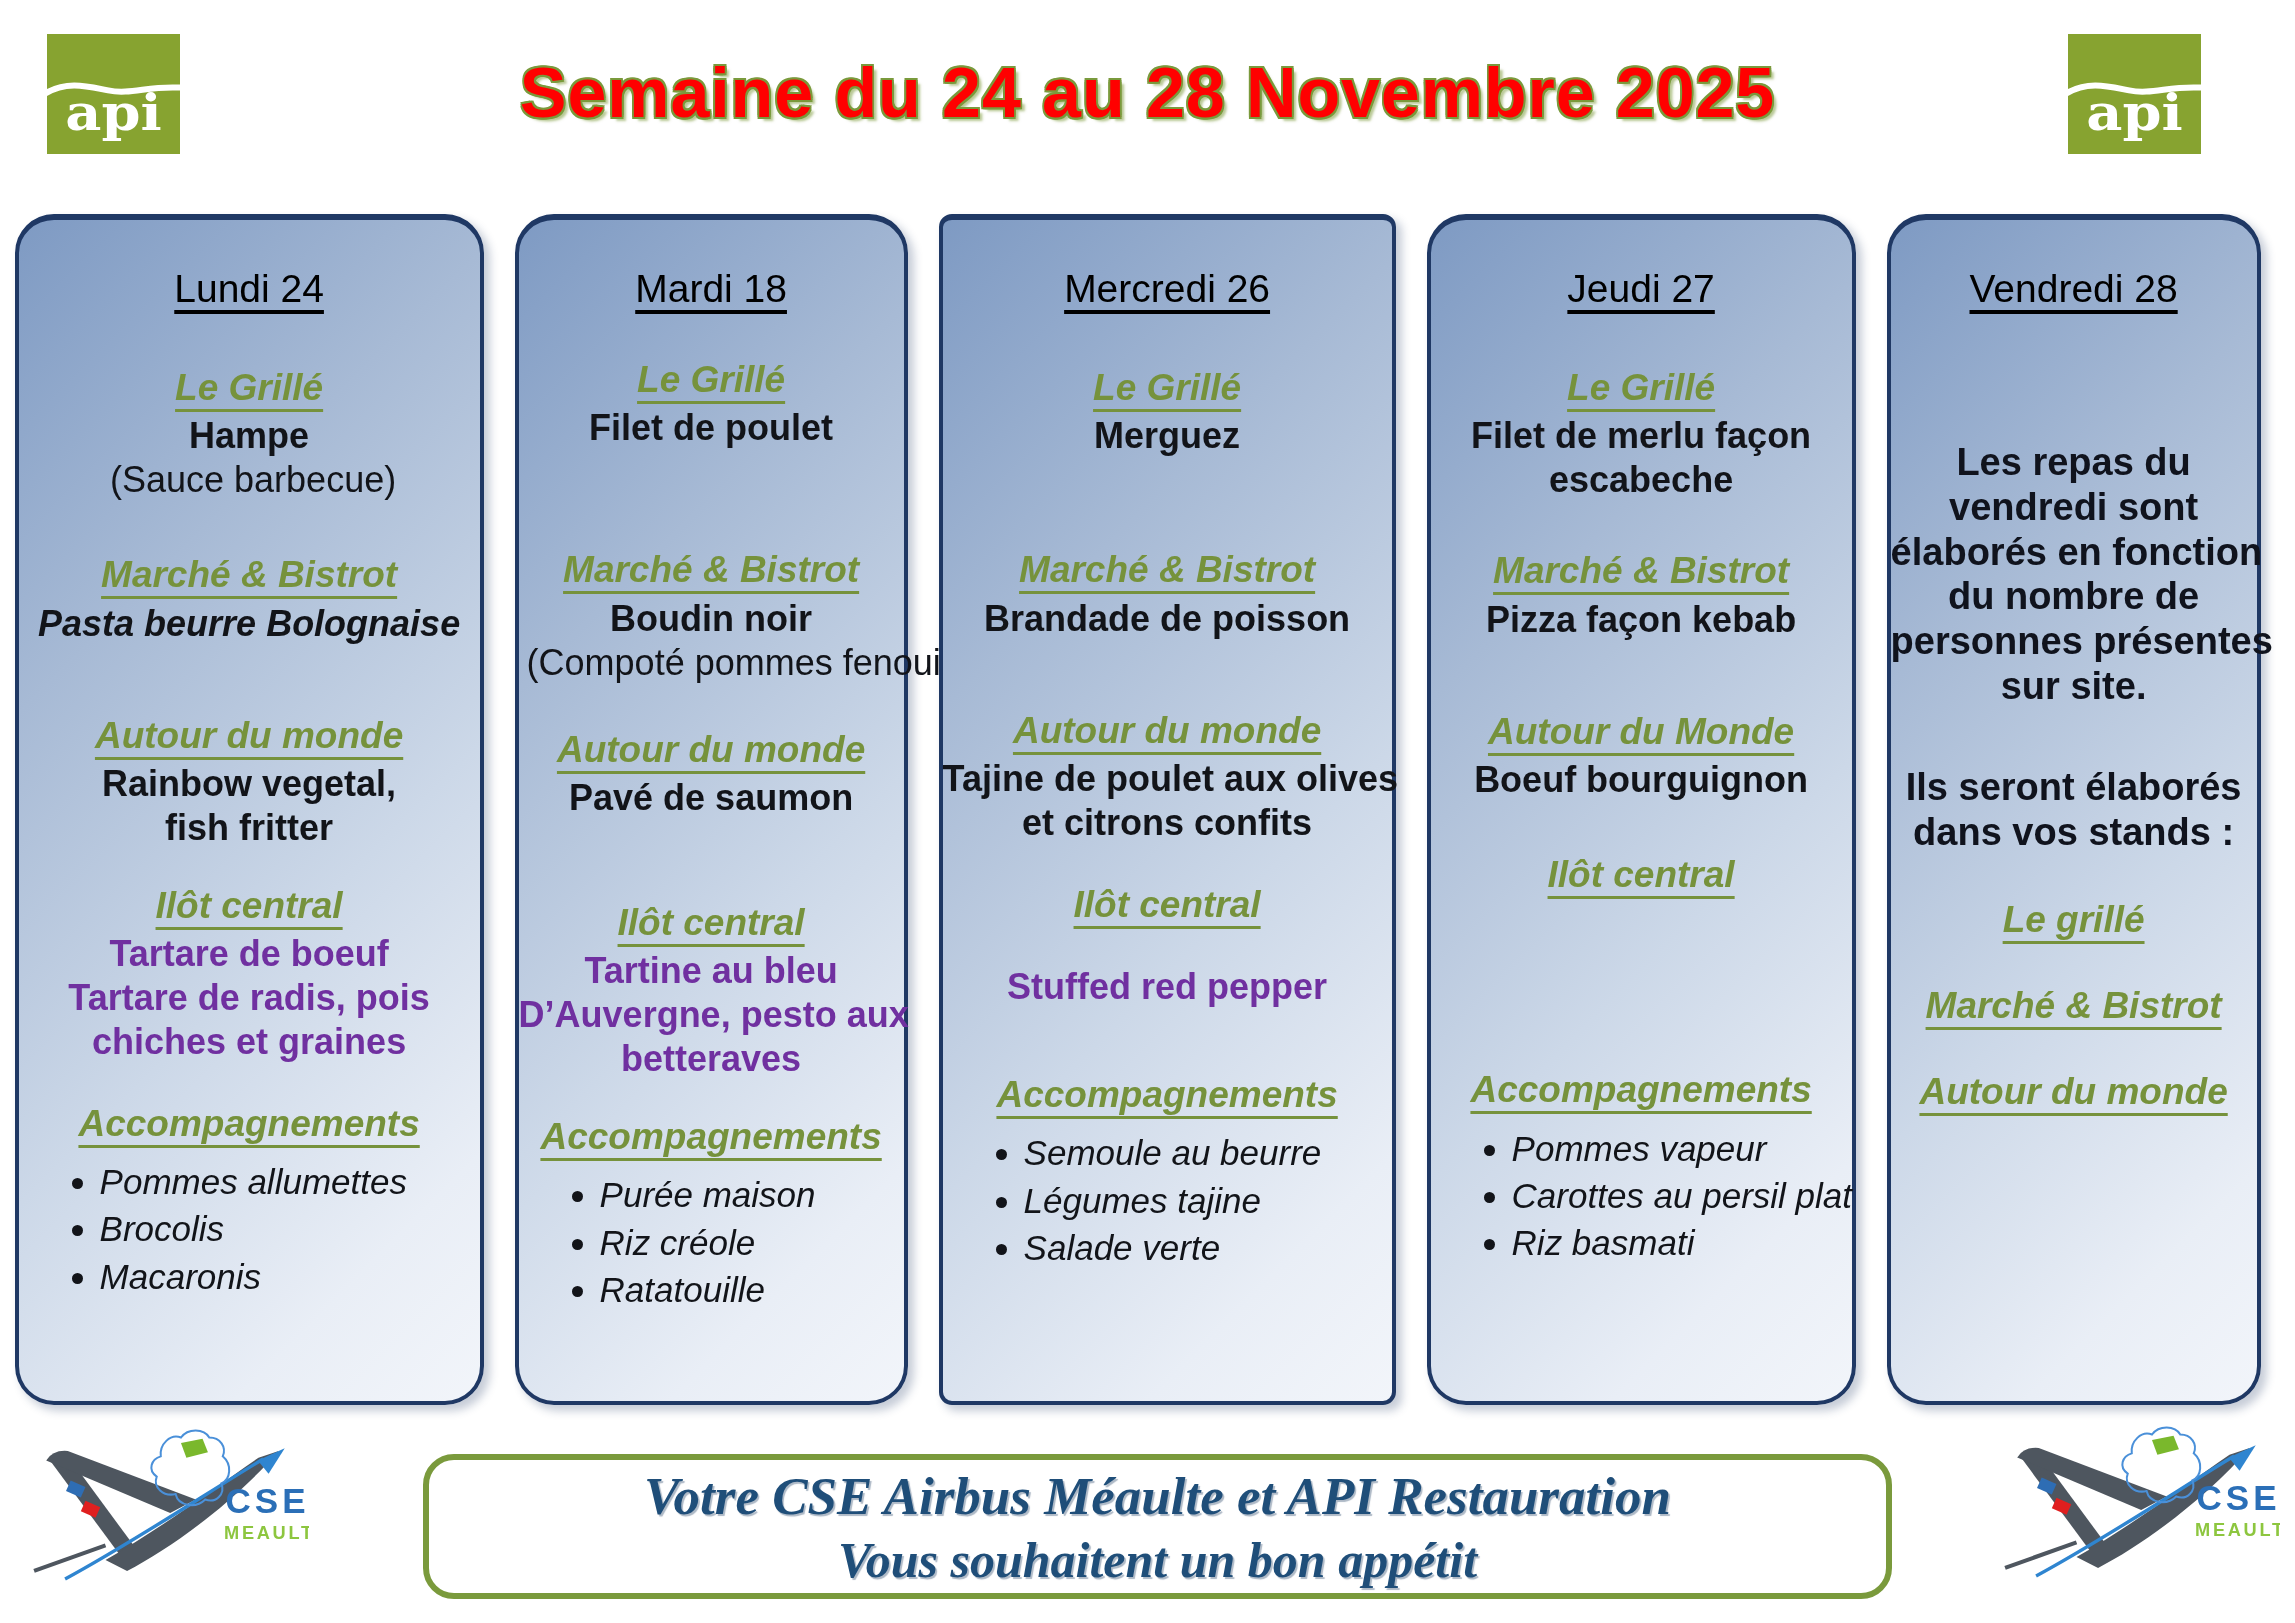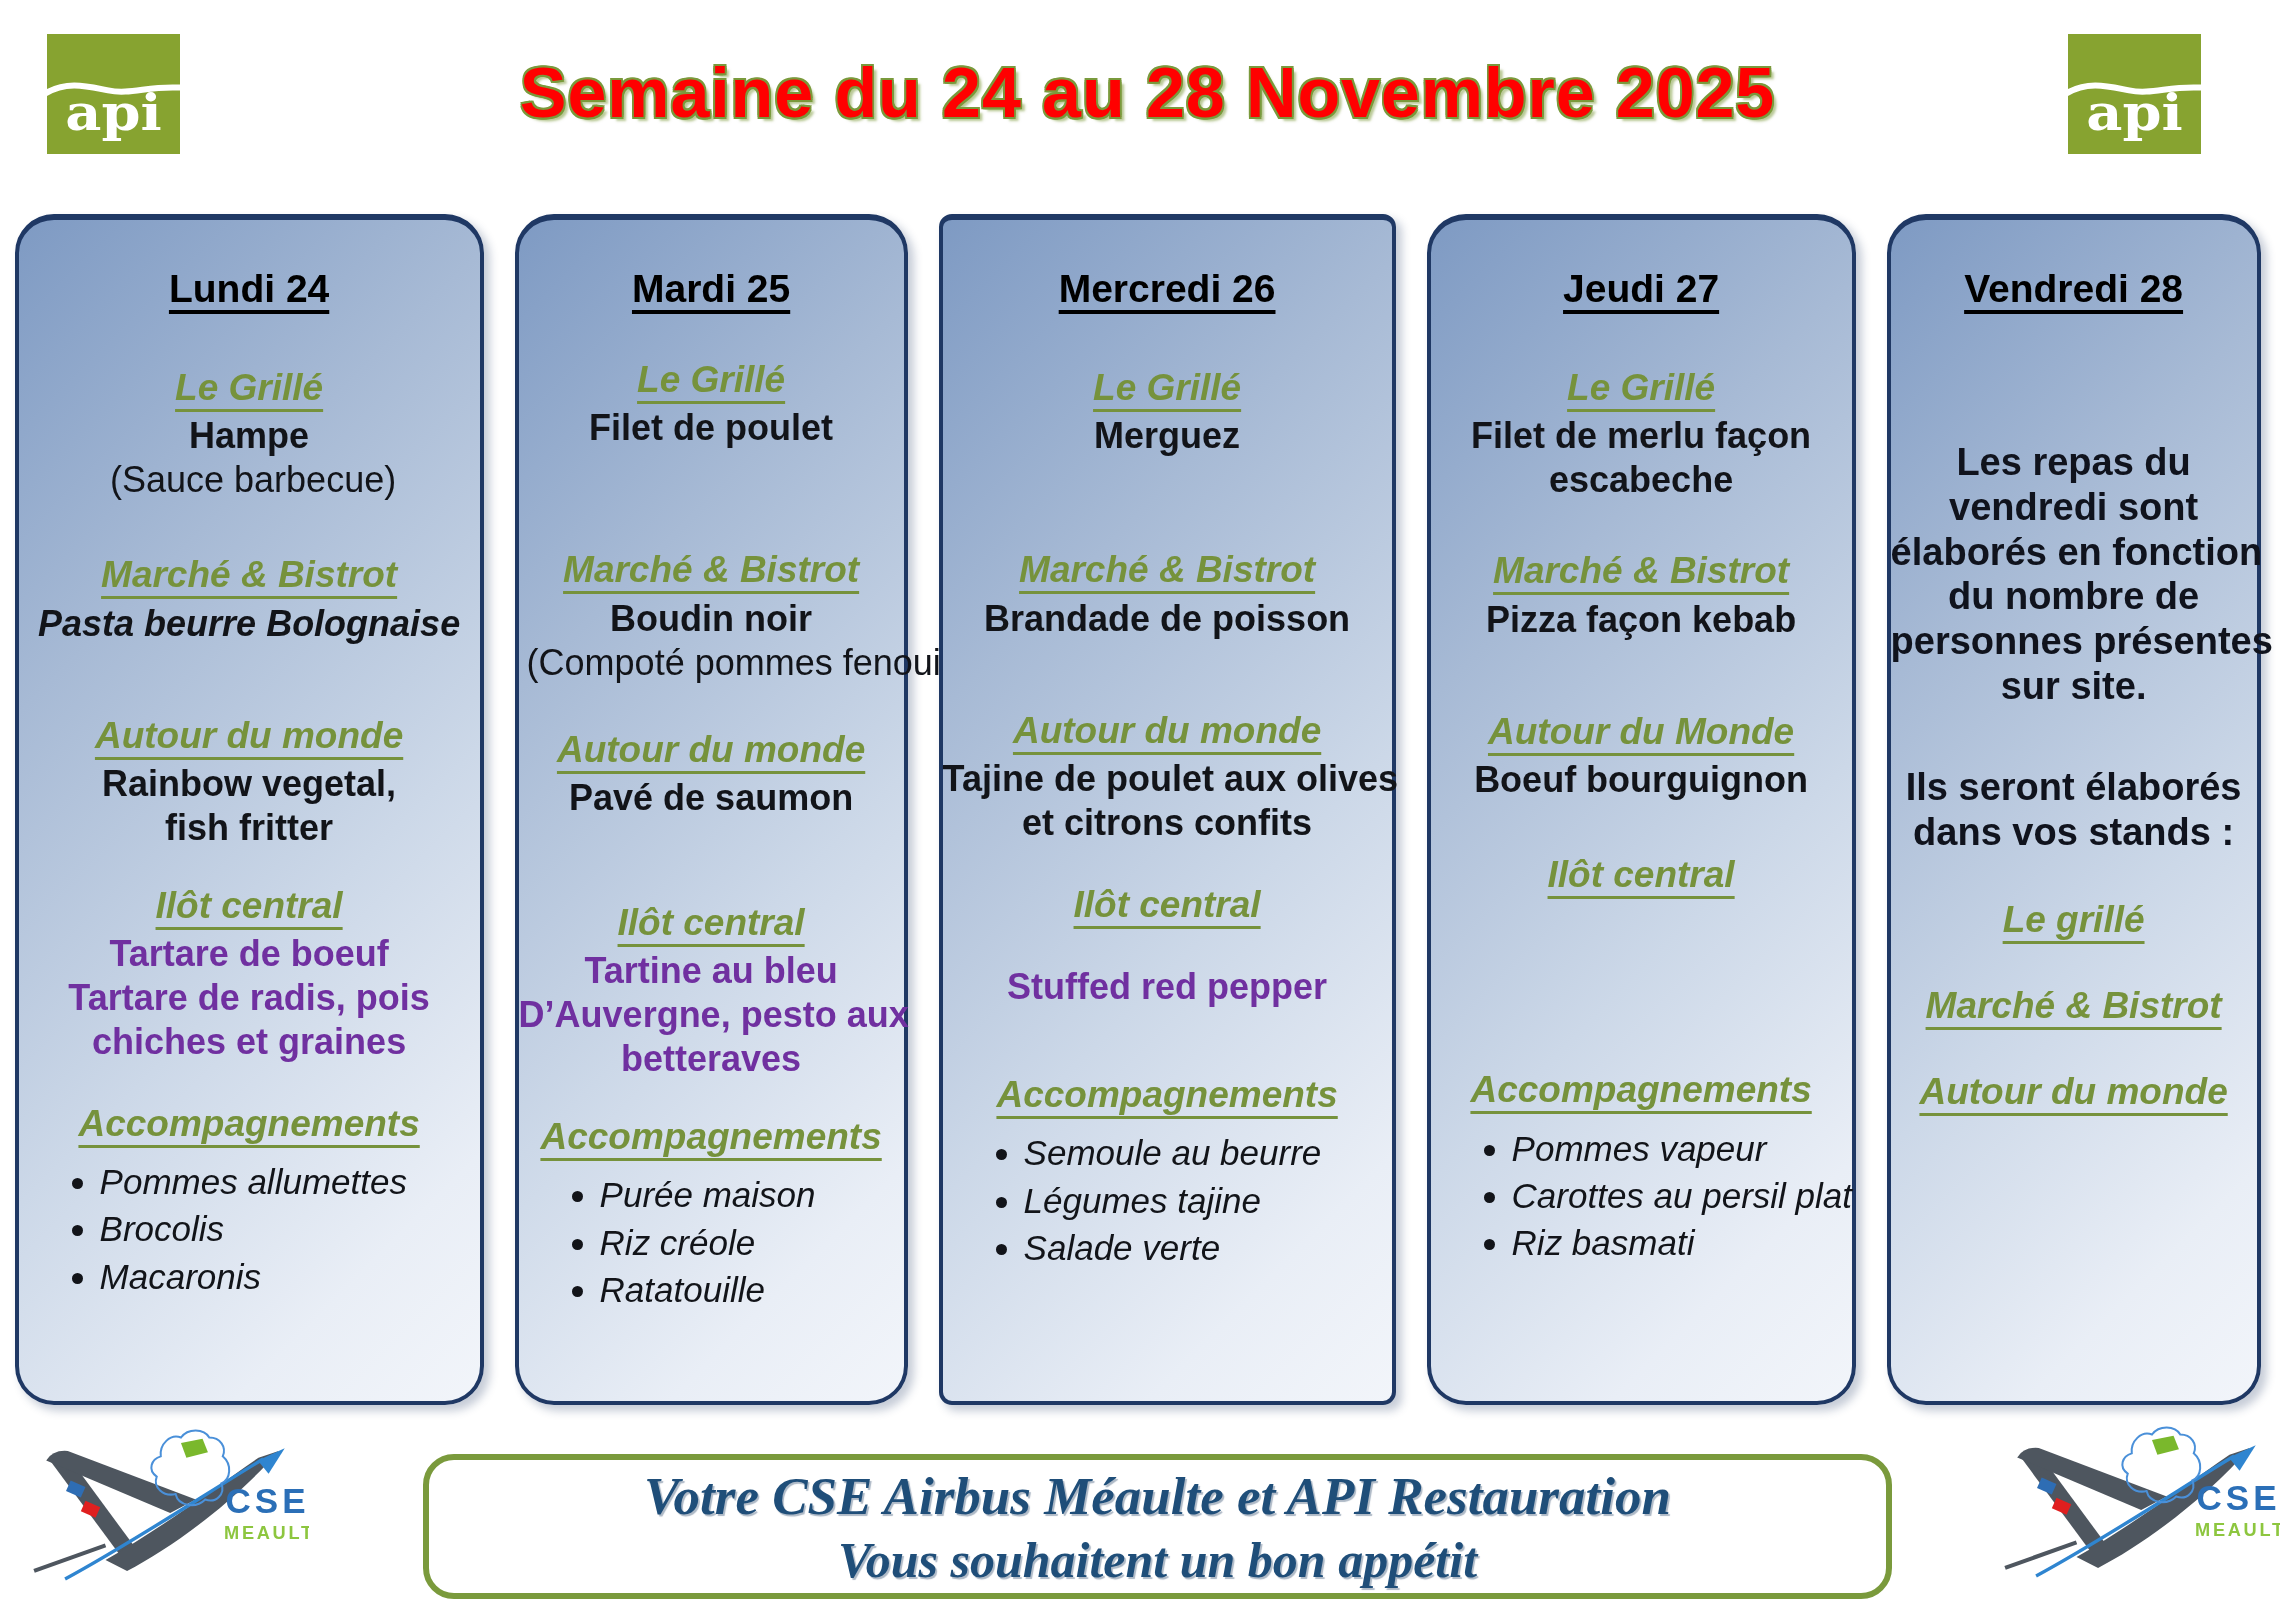--- a/index.html
+++ b/index.html
@@ -51,21 +51,21 @@
     overflow:visible;
   }
   .card:nth-child(1){width:469px;}
   .card:nth-child(2){width:393px;}
   .card:nth-child(3){width:457px;border-radius:13px;}
   .card:nth-child(4){width:429px;}
   .card:nth-child(5){width:374px;}
   .day-title{
     margin:47px 0 0 0;
     font-size:39px;
-    font-weight:bold;
+    font-weight:normal;
     color:#000000;
     text-decoration:underline;
     text-decoration-thickness:4.3px;
     text-underline-offset:7.7px;
     white-space:nowrap;
   }
   .stand{
     margin:4px;
     font-size:37px;
     font-weight:bold;
@@ -173,21 +173,21 @@
         <div class="dish purple">Tartare de boeuf<br>Tartare de radis, pois<br>chiches et graines</div>
         <div class="gap" style="height: 34px;"></div>
         <h3 class="stand">Accompagnements</h3>
         <ul class="acc">
           <li>Pommes allumettes</li>
           <li>Brocolis</li>
           <li>Macaronis</li>
         </ul>
       </section>
       <section class="card">
-        <h2 class="day-title">Mardi 25</h2>
+        <h2 class="day-title">Mardi 18</h2>
         <div class="gap" style="height: 43px;"></div>
         <h3 class="stand">Le Grillé</h3>
         <div class="dish bold">Filet de poulet</div>
         <div class="gap" style="height: 94px;"></div>
         <h3 class="stand">Marché &amp; Bistrot</h3>
         <div class="dish bold">Boudin noir</div>
         <div class="dish plain">(Compoté pommes fenouil)</div>
         <div class="gap" style="height: 39px;"></div>
         <h3 class="stand">Autour du monde</h3>
         <div class="dish bold">Pavé de saumon</div>

